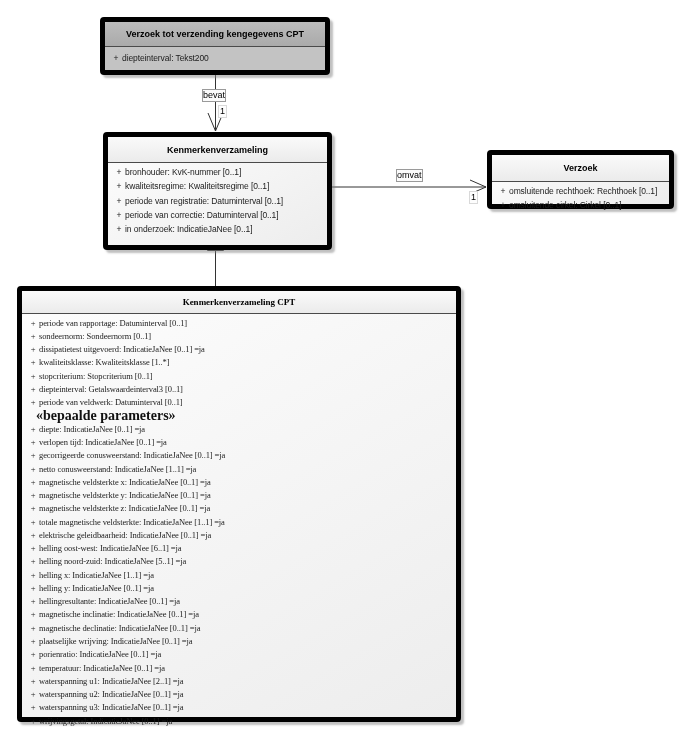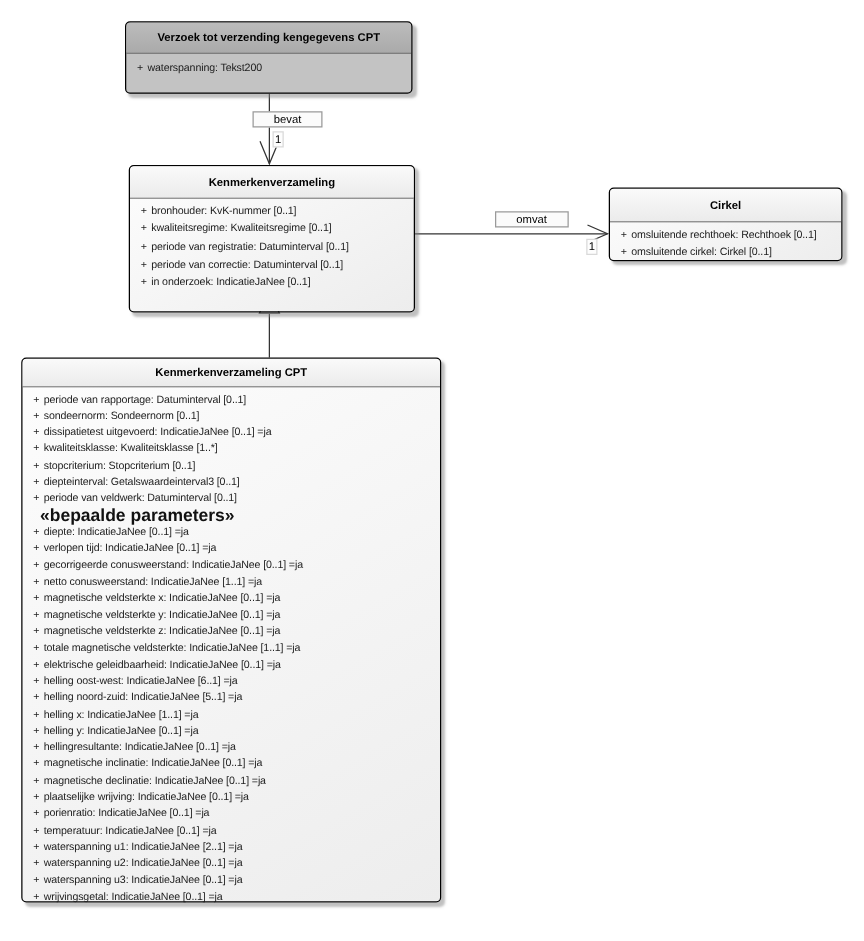--- a/index.html
+++ b/index.html
@@ -2,21 +2,21 @@
 <html><head>
 <meta charset="utf-8">
 <style>
   html,body{margin:0;padding:0;background:#ffffff;}
   body{font-family:"Liberation Sans",sans-serif;}
   .canvas{position:relative;width:691px;height:753px;background:#ffffff;overflow:hidden;}
   svg.connectors{position:absolute;left:0;top:0;pointer-events:none;}
 
   .uml-box{
     position:absolute;
-    border:1px solid #000000;
+    border:5px solid #000000;
     border-radius:4px;
     background:linear-gradient(150deg,#fdfdfd 0%,#ededed 100%);
     box-shadow:3px 3px 2px rgba(130,130,130,0.5);
     box-sizing:border-box;
   }
   .uml-title{
     font-weight:bold;font-size:9px;color:#000;
     display:flex;align-items:center;justify-content:center;
     border-bottom:1px solid #4a4a4a;
     border-radius:4px 4px 0 0;
@@ -35,27 +35,27 @@
 
   .box-kenmerk{left:103px;top:132px;width:229px;height:118px;}
   .box-kenmerk .uml-title{height:25px;}
   .box-kenmerk .attr{height:14.3px;}
   .box-kenmerk .uml-body{padding-top:2px;}
 
   .box-gebied{left:487px;top:150px;width:187px;height:59px;}
   .box-gebied .uml-title{height:26px;}
   .box-gebied .attr{height:14px;}
 
-  .box-cpt{left:17px;top:286px;width:336px;height:436px;}
+  .box-cpt{left:17px;top:286px;width:444px;height:436px;font-family:Liberation Serif, serif;}
   .box-cpt .uml-title{height:22px;}
   .box-cpt .attr,.box-cpt .stereotype-row{height:13.28px;}
 
   .edge-label{
     position:absolute;font-size:9px;line-height:11px;color:#000;
-    background:#fbfbfb;border:1px solid #9a9a9a;padding:0 16px;
+    background:#fbfbfb;border:1px solid #9a9a9a;padding:0 0;
   }
   .mult-label{
     position:absolute;font-size:9px;line-height:11px;color:#000;
     background:#fdfdfd;border:1px solid #d9d9d9;padding:0 1px;
   }
 </style>
 </head>
 <body>
 
 <div class="canvas">
@@ -76,21 +76,21 @@
       </g>
     </g>
   </svg>
 
   <div class="uml-box box-request">
     <div class="uml-title">Verzoek tot verzending kengegevens CPT</div>
     <div class="uml-body">
 
         <div class="attr">
           <span class="plus">+</span>
-          <span class="attr-text">waterspanning: Tekst200</span>
+          <span class="attr-text">diepteinterval: Tekst200</span>
         </div>
       </div>
   </div>
 
   <div class="uml-box box-kenmerk">
     <div class="uml-title">Kenmerkenverzameling</div>
     <div class="uml-body">
 
         <div class="attr">
           <span class="plus">+</span>
@@ -113,21 +113,21 @@
         </div>
 
         <div class="attr">
           <span class="plus">+</span>
           <span class="attr-text">in onderzoek: IndicatieJaNee [0..1]</span>
         </div>
       </div>
   </div>
 
   <div class="uml-box box-gebied">
-    <div class="uml-title">Cirkel</div>
+    <div class="uml-title">Verzoek</div>
     <div class="uml-body">
 
         <div class="attr">
           <span class="plus">+</span>
           <span class="attr-text">omsluitende rechthoek: Rechthoek [0..1]</span>
         </div>
 
         <div class="attr">
           <span class="plus">+</span>
           <span class="attr-text">omsluitende cirkel: Cirkel [0..1]</span>

